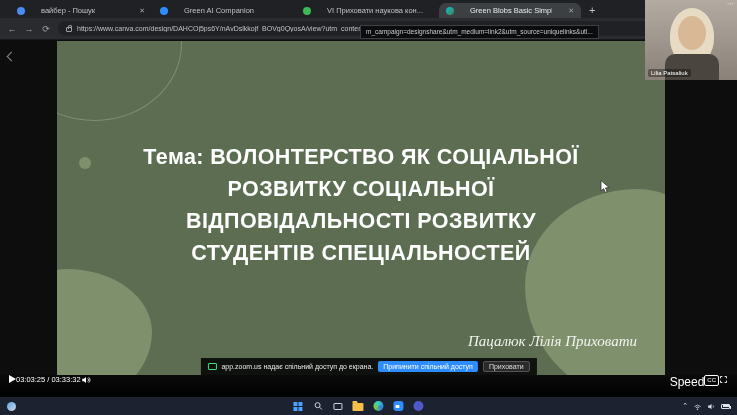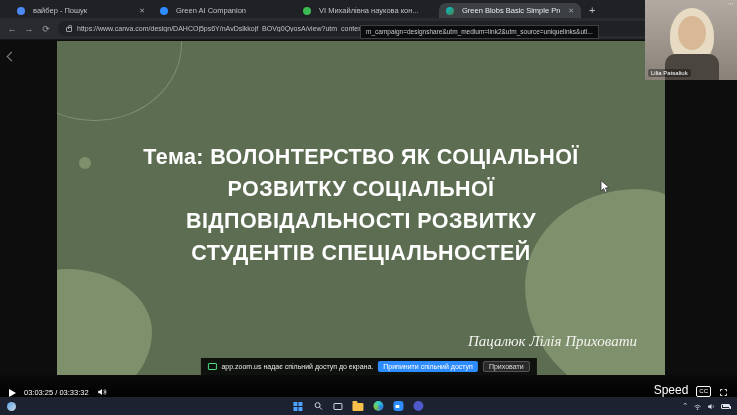--- a/index.html
+++ b/index.html
@@ -1,21 +1,21 @@
 <!DOCTYPE html>
 <html><head>
 <meta charset="utf-8">
 <style>
   *{margin:0;padding:0;box-sizing:border-box}
   body{font-family:"Liberation Sans",sans-serif;background:#000}
   .screen{position:relative;width:737px;height:415px;background:#202124;overflow:hidden}
 
   
   .tabstrip{position:absolute;top:0;left:0;width:100%;height:18px;background:#202124;display:flex;align-items:flex-end;padding-left:10px}
-  .tab{display:flex;align-items:center;gap:8px;width:142px;height:15px;padding:0 7px;margin-right:1px;border-radius:7px 7px 0 0;color:#bdc1c6;font-size:7.5px;overflow:hidden}
+  .tab{display:flex;align-items:center;gap:16px;width:142px;height:15px;padding:0 7px;margin-right:1px;border-radius:7px 7px 0 0;color:#bdc1c6;font-size:7.5px;overflow:hidden}
   .tab.active{background:#3c4043;color:#e8eaed}
   .favicon{width:8px;height:8px;border-radius:50%;flex:none}
   .fav-search{background:#4c8bf5}
   .fav-zoom{background:#2d8cff}
   .fav-conf{background:#3cba54}
   .fav-canva{background:linear-gradient(135deg,#00c4cc,#4b7f52)}
   .tab-label{flex:1;white-space:nowrap;overflow:hidden}
   .tab-close{font-size:7px;color:#9aa0a6;flex:none}
   .newtab-btn{color:#bdc1c6;font-size:11px;margin:0 0 1px 7px;line-height:14px}
 
@@ -50,21 +50,21 @@
   .cursor{position:absolute;left:600px;top:140px;z-index:8}
 
   
   .share-banner{position:absolute;left:50%;bottom:22px;transform:translateX(-50%);display:flex;align-items:center;gap:5px;background:rgba(10,10,10,.93);padding:3px 7px;z-index:6}
   .share-icon{width:9px;height:7px;border:1px solid #4ade80;border-radius:1px;flex:none}
   .share-msg{color:#e8e8e8;font-size:7px;white-space:nowrap}
   .stop-btn{background:#2d8cff;color:#fff;font-size:7px;padding:2px 5px;border-radius:2px;white-space:nowrap}
   .hide-btn{background:#2a2a2a;border:1px solid #555;color:#ddd;font-size:7px;padding:1px 5px;border-radius:2px;white-space:nowrap}
 
   
-  .player-bar{position:absolute;left:0;bottom:0;width:100%;height:22px;background:linear-gradient(to top,rgba(0,0,0,.92),rgba(0,0,0,.2));display:flex;align-items:flex-end;padding:0 9px;gap:8px;z-index:4}
+  .player-bar{position:absolute;left:0;bottom:0;width:100%;height:22px;background:linear-gradient(to top,rgba(0,0,0,.92),rgba(0,0,0,.2));display:flex;align-items:flex-start;padding:0 9px;z-index:4}
   .play-btn{width:0;height:0;border-left:7px solid #fff;border-top:4.5px solid transparent;border-bottom:4.5px solid transparent;flex:none}
   .time-text{color:#fff;font-size:7.5px;white-space:nowrap}
   .spacer{flex:1}
   .speed-text{color:#fff;font-size:12px}
   .cc-badge{border:1px solid #fff;border-radius:2px;color:#fff;font-size:6px;padding:0 2px;line-height:9px}
 
   
   .taskbar{position:absolute;bottom:0;left:0;width:100%;height:18px;background:#1c2230;display:flex;align-items:center;padding:0 7px;z-index:30}
   .tb-widget{width:9px;height:9px;border-radius:50%;background:linear-gradient(135deg,#5aa5e8,#cfd8e3)}
   .tb-center{position:absolute;left:50%;transform:translateX(-58%);display:flex;gap:8px;align-items:center}
@@ -103,21 +103,21 @@
       <span class="favicon fav-search"></span>
       <span class="tab-label">вайбер - Пошук</span>
       <span class="tab-close">✕</span>
     </div>
     <div class="tab">
       <span class="favicon fav-zoom"></span>
       <span class="tab-label">Green AI Companion</span>
     </div>
     <div class="tab">
       <span class="favicon fav-conf"></span>
-      <span class="tab-label">VI Михайлівна наукова кон...</span>
+      <span class="tab-label">VI Приховати наукова кон...</span>
     </div>
     <div class="tab active">
       <span class="favicon fav-canva"></span>
       <span class="tab-label">Green Blobs Basic Simple Presen...</span>
       <span class="tab-close">✕</span>
     </div>
     <div class="newtab-btn">+</div>
   </div>
 
   <div class="toolbar">

